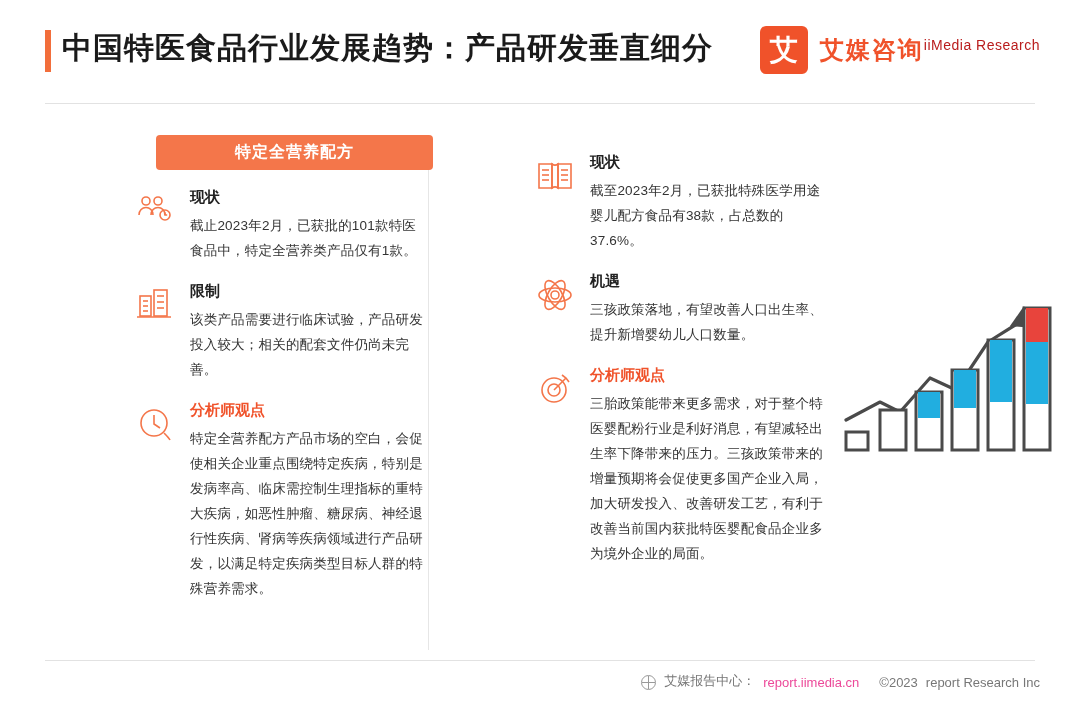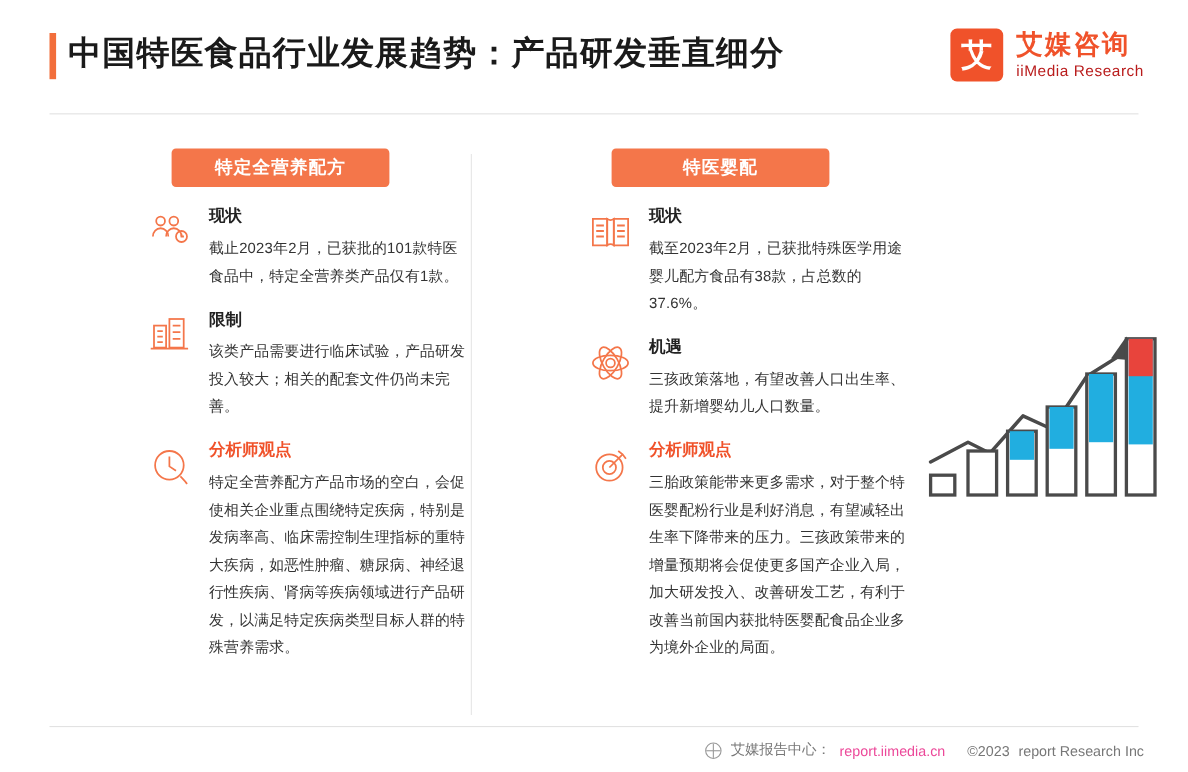--- a/index.html
+++ b/index.html
@@ -49,21 +49,21 @@
     background: #F0522A;
     border-radius: 6px;
     display: flex;
     align-items: center;
     justify-content: center;
     color: #fff;
     font-size: 28px;
     font-weight: bold;
     line-height: 1;
   }
-  .brand-text { display: flex; flex-direction: column; justify-content: flex-start; }
+  .brand-text { display: flex; flex-direction: row; justify-content: flex-start; }
   .brand-cn {
     font-size: 24px;
     font-weight: bold;
     color: #F0522A;
     letter-spacing: 2px;
     line-height: 1.15;
   }
   .brand-en {
     font-size: 14px;
     color: #b91c1c;
@@ -95,21 +95,21 @@
   .pill {
     display: inline-block;
     background: #F4764A;
     color: #ffffff;
     font-size: 16px;
     font-weight: bold;
     letter-spacing: 1px;
     border-radius: 4px;
     text-align: center;
     padding: 7px 0;
-    width: 198px;
+    width: 277px;
     margin-left: 28px;
   }
 
   .block {
     position: relative;
     margin-top: 18px;
     padding-left: 62px;
     min-height: 40px;
   }
   .block-icon {
@@ -243,21 +243,20 @@
           <path d="M20 12v9l6 4"></path>
           <path d="M30 30c3 3 5 5 6 7"></path>
         </svg>
       </div>
       <div class="block-head accent">分析师观点</div>
       <div class="block-body">特定全营养配方产品市场的空白，会促使相关企业重点围绕特定疾病，特别是发病率高、临床需控制生理指标的重特大疾病，如恶性肿瘤、糖尿病、神经退行性疾病、肾病等疾病领域进行产品研发，以满足特定疾病类型目标人群的特殊营养需求。</div>
     </div>
   </div>
 
   <div class="col col-right">
-    <div class="pill">特医婴配</div>
 
     <div class="block">
       <div class="block-icon">
         <svg viewBox="0 0 42 42" width="42" height="42" fill="none" stroke="#F4764A" stroke-width="1.6">
           <path d="M5 9h13v24H5z"></path>
           <path d="M24 9h13v24H24z"></path>
           <path d="M18 9c2 1.5 4 1.5 6 0v24c-2-1.5-4-1.5-6 0z"></path>
           <line x1="8" y1="15" x2="15" y2="15"></line>
           <line x1="8" y1="20" x2="15" y2="20"></line>
           <line x1="8" y1="25" x2="15" y2="25"></line>

